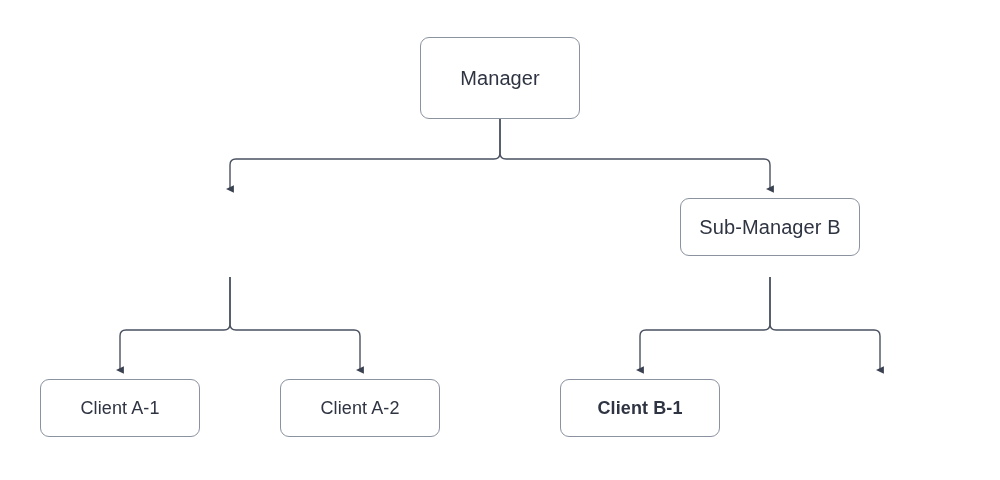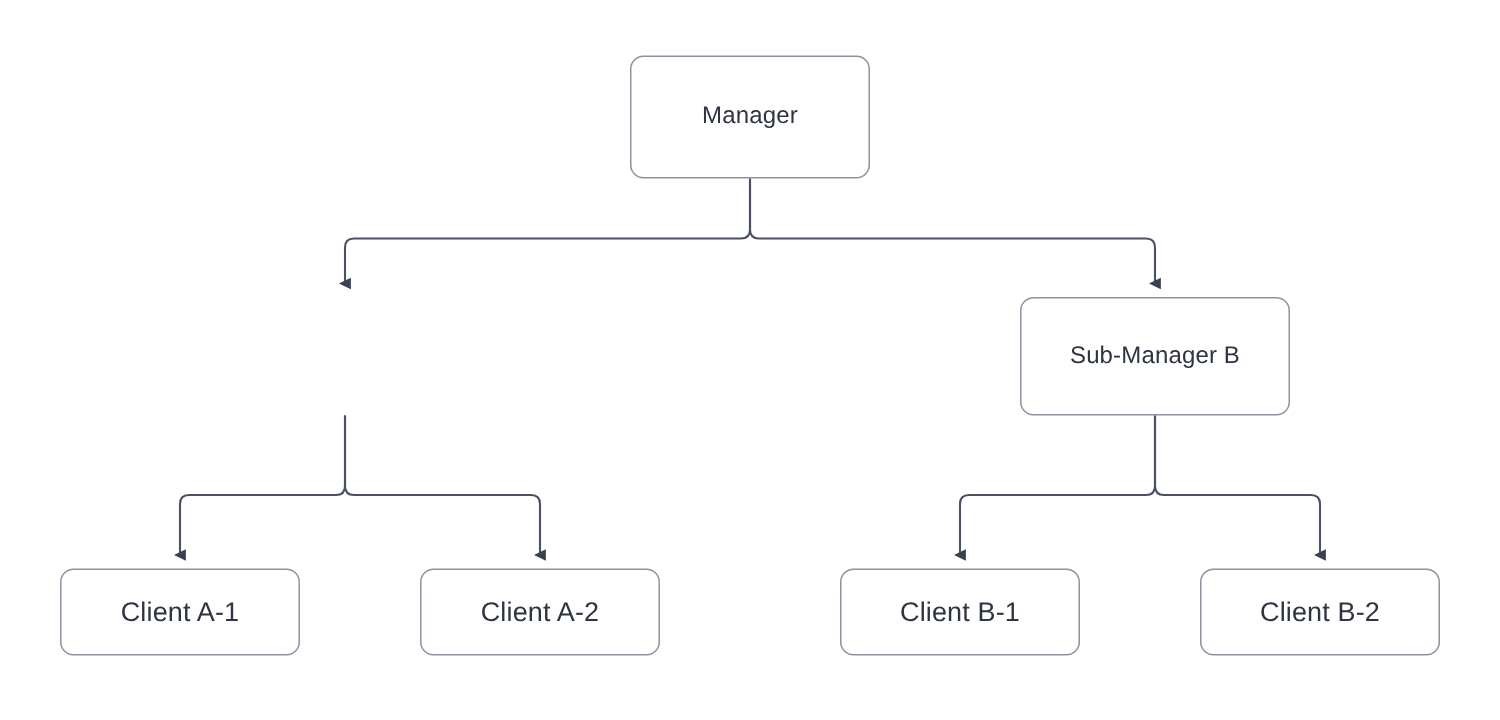--- a/index.html
+++ b/index.html
@@ -42,21 +42,21 @@
     color: #2f3442;
     font-family: "Liberation Sans", sans-serif;
     font-size: 20px;
     line-height: 1;
     letter-spacing: 0.1px;
     white-space: nowrap;
     user-select: none;
   }
   .node.level-root .node-label,
   .node.level-mid .node-label {
-    font-size: 16px;
+    font-size: 20px;
   }
   .node.level-leaf .node-label {
     font-size: 18px;
   }
 </style>
 </head>
 <body>
 
 <div id="diagram-canvas">
 
@@ -81,33 +81,30 @@
 
       <path marker-end="url(#arrowhead)" d="M 770 277 L 770 324 Q 770 330 776 330 L 874 330 Q 880 330 880 336 L 880 370"></path>
     </g>
   </svg>
 
   <div class="node level-root" style="left:420px; top:37px; width:160px; height:82px;">
     <span class="node-label">Manager</span>
   </div>
 
 
-  <div class="node level-mid" style="left:680px; top:198px; width:180px; height:79px;">
+  <div class="node level-mid" style="left:680px; top:198px; width:180px; height:58px;">
     <span class="node-label">Sub-Manager B</span>
   </div>
 
   <div class="node level-leaf" style="left:40px; top:379px; width:160px; height:58px;">
     <span class="node-label">Client A-1</span>
   </div>
 
   <div class="node level-leaf" style="left:280px; top:379px; width:160px; height:58px;justify-content:center;">
     <span class="node-label">Client A-2</span>
   </div>
 
-  <div class="node level-leaf" style="left:560px; top:379px; width:160px; height:58px;">
+  <div class="node level-leaf" style="left:560px; top:379px; width:160px; height:58px;font-weight:bold;">
     <span class="node-label">Client B-1</span>
   </div>
 
-  <div class="node level-leaf" style="left:800px; top:379px; width:160px; height:58px;">
-    <span class="node-label">Client B-2</span>
-  </div>
 
 </div>
 
 </body></html>

